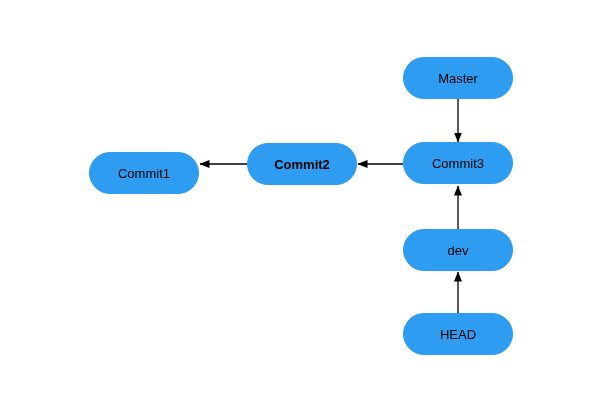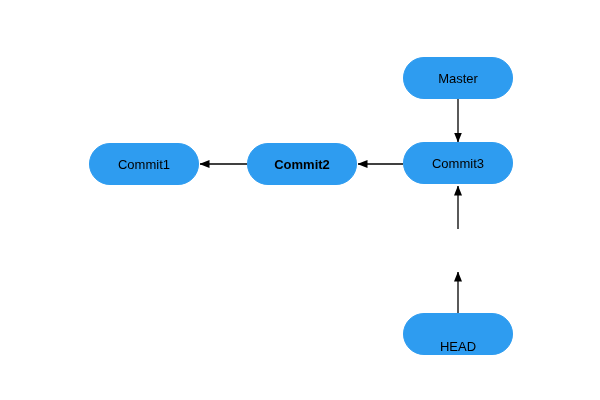--- a/index.html
+++ b/index.html
@@ -47,23 +47,23 @@
   }
   .node .label {
     font-size: 13px;
     color: var(--text);
     white-space: nowrap;
   }
   
   #n-master  { left: 403px; top: 57px;  }
   #n-commit3 { left: 403px; top: 142px; }
   #n-commit2 { left: 247px; top: 143px; font-weight: bold; }
-  #n-commit1 { left: 89px;  top: 143px; text-align: center; }
+  #n-commit1 { left: 89px;  top: 152px; text-align: center; }
   #n-dev     { left: 403px; top: 229px; }
-  #n-head    { left: 403px; top: 313px; align-items: flex-end; }
+  #n-head    { left: 403px; top: 313px; }
 </style>
 </head>
 <body>
 
 <div class="canvas">
 
   <svg class="edges" width="600" height="400" viewBox="0 0 600 400">
     <defs>
       <marker id="arrow" markerWidth="10" markerHeight="8" refX="9.5" refY="4" orient="auto" markerUnits="userSpaceOnUse">
         <path class="arrowhead-path" d="M0,0 L10,4 L0,8 Z"></path>
@@ -90,18 +90,21 @@
   </div>
 
   <div class="node" id="n-commit2">
     <span class="label">Commit2</span>
   </div>
 
   <div class="node" id="n-commit1">
     <span class="label">Commit1</span>
   </div>
 
+  <div class="node" id="n-dev">
+    <span class="label">dev</span>
+  </div>
 
   <div class="node" id="n-head">
     <span class="label">HEAD</span>
   </div>
 
 </div>
 
 </body></html>

